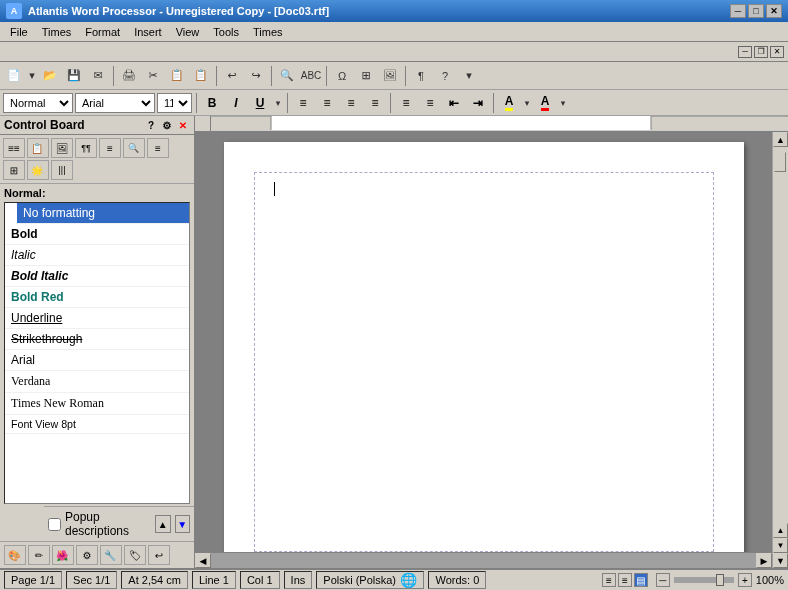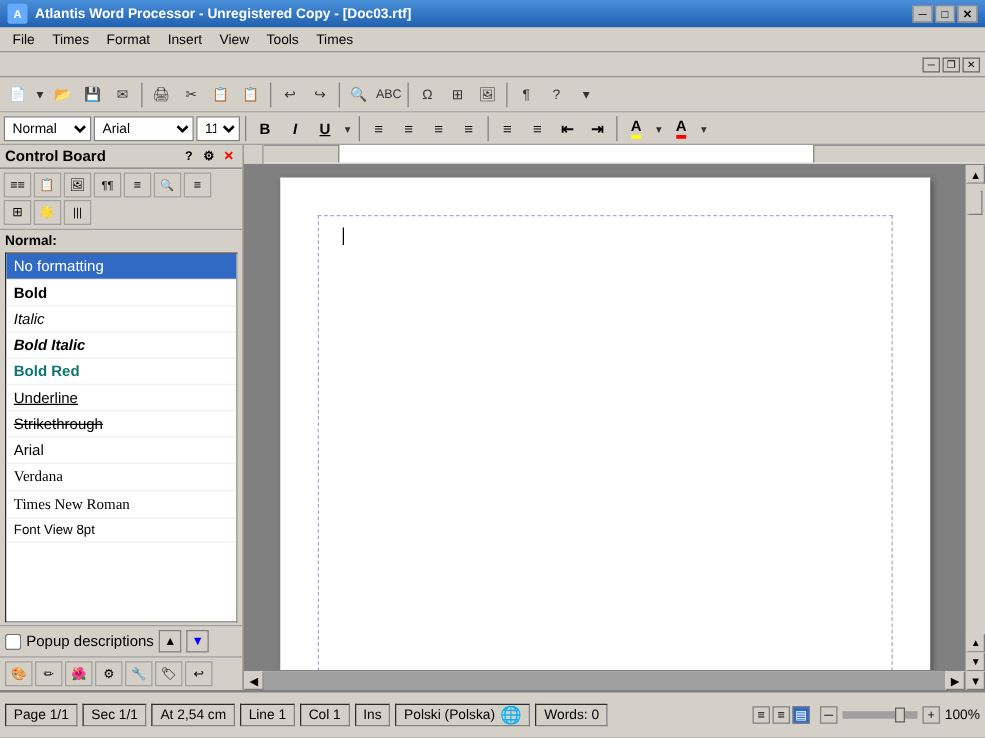--- a/index.html
+++ b/index.html
@@ -143,38 +143,39 @@
       background: white;
       border: 1px inset #808080;
       margin: 2px 4px;
     }
     .format-item {
       padding: 3px 6px;
       font-size: 12px;
       cursor: pointer;
       border-bottom: 1px solid #f0f0f0;
     }
-    .format-item.selected { background: #316ac5; color: white; }
+    .format-item.selected { background: #316ac5; color: white; margin-left: 12px; }
     .format-item.bold { font-weight: bold; }
     .format-item.italic { font-style: italic; }
     .format-item.bold-italic { font-weight: bold; font-style: italic; }
     .format-item.red { color: #0f766e; font-weight: bold; }
     .format-item.underline { text-decoration: underline; }
     .format-item.strikethrough { text-decoration: line-through; }
     .format-item.arial { font-family: Arial; }
     .format-item.verdana { font-family: Verdana; }
     .format-item.times { font-family: 'Times New Roman', Times, serif; }
     .format-item.small { font-size: 8pt; }
 
     #cb-bottom {
       padding: 3px 4px;
       display: flex;
       align-items: center;
       gap: 4px;
       border-top: 1px solid #a0a0a0;
+      margin-left: 44px;
     }
     #cb-bottom input[type=checkbox] { margin: 0; }
     .cb-arrow-btn {
       width: 18px; height: 18px;
       background: #d4d0c8;
       border: 1px solid #808080;
       display: flex; align-items: center; justify-content: center;
       cursor: pointer;
       font-size: 10px;
     }
@@ -224,21 +225,21 @@
       border: 1px outset #d4d0c8;
       display: flex; align-items: center; justify-content: center;
       font-size: 9px;
       cursor: pointer;
     }
 
     
     #status-bar {
       background: #d4d0c8;
       border-top: 2px solid #808080;
-      height: 38px;
+      height: 22px;
       display: flex;
       align-items: center;
       padding: 0 4px;
       font-size: 11px;
       gap: 4px;
     }
     .status-section {
       padding: 1px 6px;
       border: 1px inset #808080;
       height: 18px;

